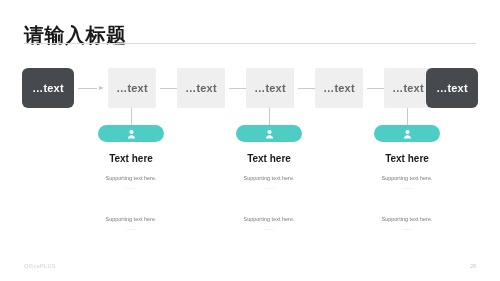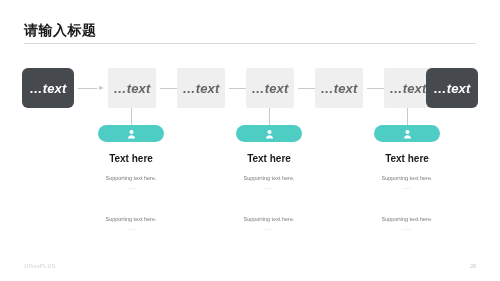--- a/index.html
+++ b/index.html
@@ -17,21 +17,21 @@
     position: relative;
     width: 500px;
     height: 281px;
     background: #ffffff;
   }
   
   .title {
     position: absolute;
     left: 24px;
     top: 22px;
-    font-size: 14px;
+    font-size: 20px;
     font-weight: bold;
     color: #1a1a1a;
     letter-spacing: 0.5px;
   }
   .title-rule {
     position: absolute;
     left: 24px;
     top: 43px;
     width: 452px;
     height: 1px;
@@ -46,25 +46,24 @@
     height: 40px;
   }
   .node {
     position: absolute;
     top: 0;
     width: 48px;
     height: 40px;
     display: flex;
     align-items: center;
     justify-content: center;
-    font-size: 13px;
+    font-size: 11px;
     color: #666666;
     background: #efefef;
     border-radius: 2px;
-    font-style: italic;
   }
   .node.dark {
     background: #464a4e;
     color: #ffffff;
     border-radius: 6px;
     width: 52px;
     height: 40px;
   }
   .node .label {
     font-weight: bold;

